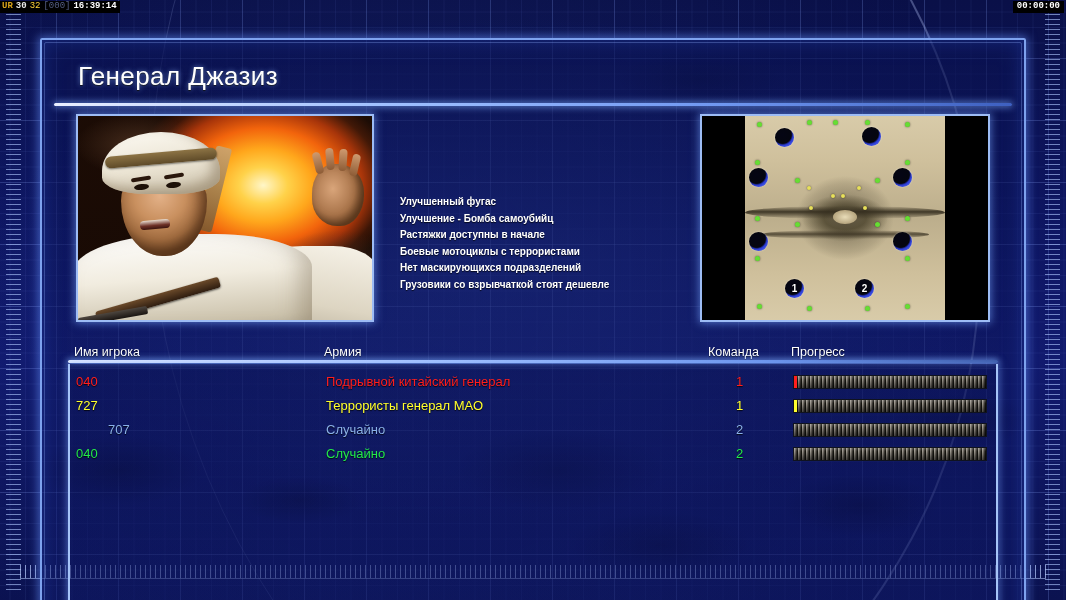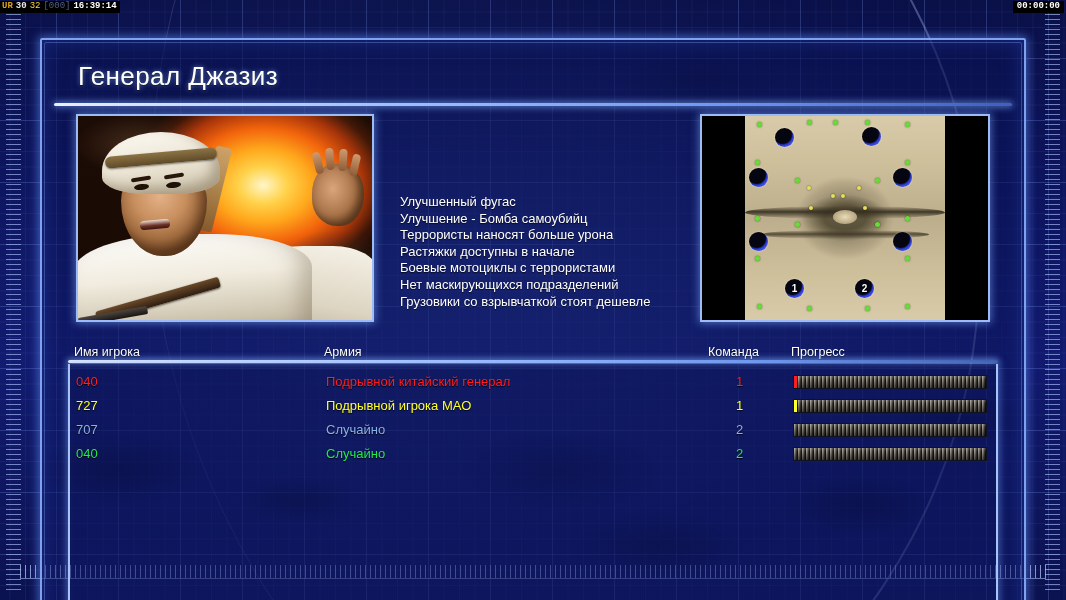--- a/index.html
+++ b/index.html
@@ -278,24 +278,25 @@
     opacity: 0.92;
   }
 
   
   .desc {
     position: absolute;
     left: 332px; top: 84px; width: 340px;
   }
   .desc-line {
     color: #ffffff;
-    font-size: 13px;
+    font-size: 10px;
     line-height: 16.6px;
     white-space: nowrap;
     text-shadow: 0 1px 1px rgba(0,0,0,0.75);
+    font-weight: bold;
   }
 
   
   .map-frame {
     position: absolute; right: 8px; top: 4px;
     width: 290px; height: 208px;
     border: 2px solid #9dbcf5;
     box-shadow: 0 0 8px 1px rgba(120,165,255,0.6);
     background: #000;
     overflow: hidden;
@@ -490,21 +491,20 @@
           <div class="eye r"></div>
           <div class="mouth"></div>
           <div class="rifle"></div>
           <div class="rifle2"></div>
         </div>
       </div>
 
       <div class="desc">
         <div class="desc-line">Улучшенный фугас</div>
         <div class="desc-line">Улучшение - Бомба самоубийц</div>
-        <div class="desc-line">Террористы наносят больше урона</div>
         <div class="desc-line">Растяжки доступны в начале</div>
         <div class="desc-line">Боевые мотоциклы с террористами</div>
         <div class="desc-line">Нет маскирующихся подразделений</div>
         <div class="desc-line">Грузовики со взрывчаткой стоят дешевле</div>
       </div>
 
       <div class="map-frame">
         <div class="map-inner" id="map-inner">
           <div class="center-dark"></div>
           <div class="river"></div>
@@ -562,30 +562,30 @@
           <div class="cell c-army" style="color: rgb(255, 30, 30);">Подрывной китайский генерал</div>
           <div class="cell c-team" style="color: rgb(255, 30, 30);">1</div>
           <div class="progress">
             <div class="stripes" style="width: 100%;"></div>
             <div class="shade"></div>
             <div class="tick" style="background: rgb(255, 30, 30);"></div>
           </div>
         </div>
         <div class="row" style="top: 30px;">
           <div class="cell c-name" style="color: rgb(255, 255, 46);">727</div>
-          <div class="cell c-army" style="color: rgb(255, 255, 46);">Подрывной игрока МАО</div>
+          <div class="cell c-army" style="color: rgb(255, 255, 46);">Террористы генерал МАО</div>
           <div class="cell c-team" style="color: rgb(255, 255, 46);">1</div>
           <div class="progress">
             <div class="stripes" style="width: 100%;"></div>
             <div class="shade"></div>
             <div class="tick" style="background: rgb(255, 255, 46);"></div>
           </div>
         </div>
         <div class="row" style="top: 54px;">
-          <div class="cell c-name" style="color: rgb(138, 176, 232);">707</div>
+          <div class="cell c-name" style="color: rgb(138, 176, 232); margin-left: 32px;">707</div>
           <div class="cell c-army" style="color: rgb(138, 176, 232);">Случайно</div>
           <div class="cell c-team" style="color: rgb(138, 176, 232);">2</div>
           <div class="progress">
             <div class="stripes" style="width: 100%;"></div>
             <div class="shade"></div>
           </div>
         </div>
         <div class="row" style="top: 78px;">
           <div class="cell c-name" style="color: rgb(34, 232, 74);">040</div>
           <div class="cell c-army" style="color: rgb(34, 232, 74);">Случайно</div>

